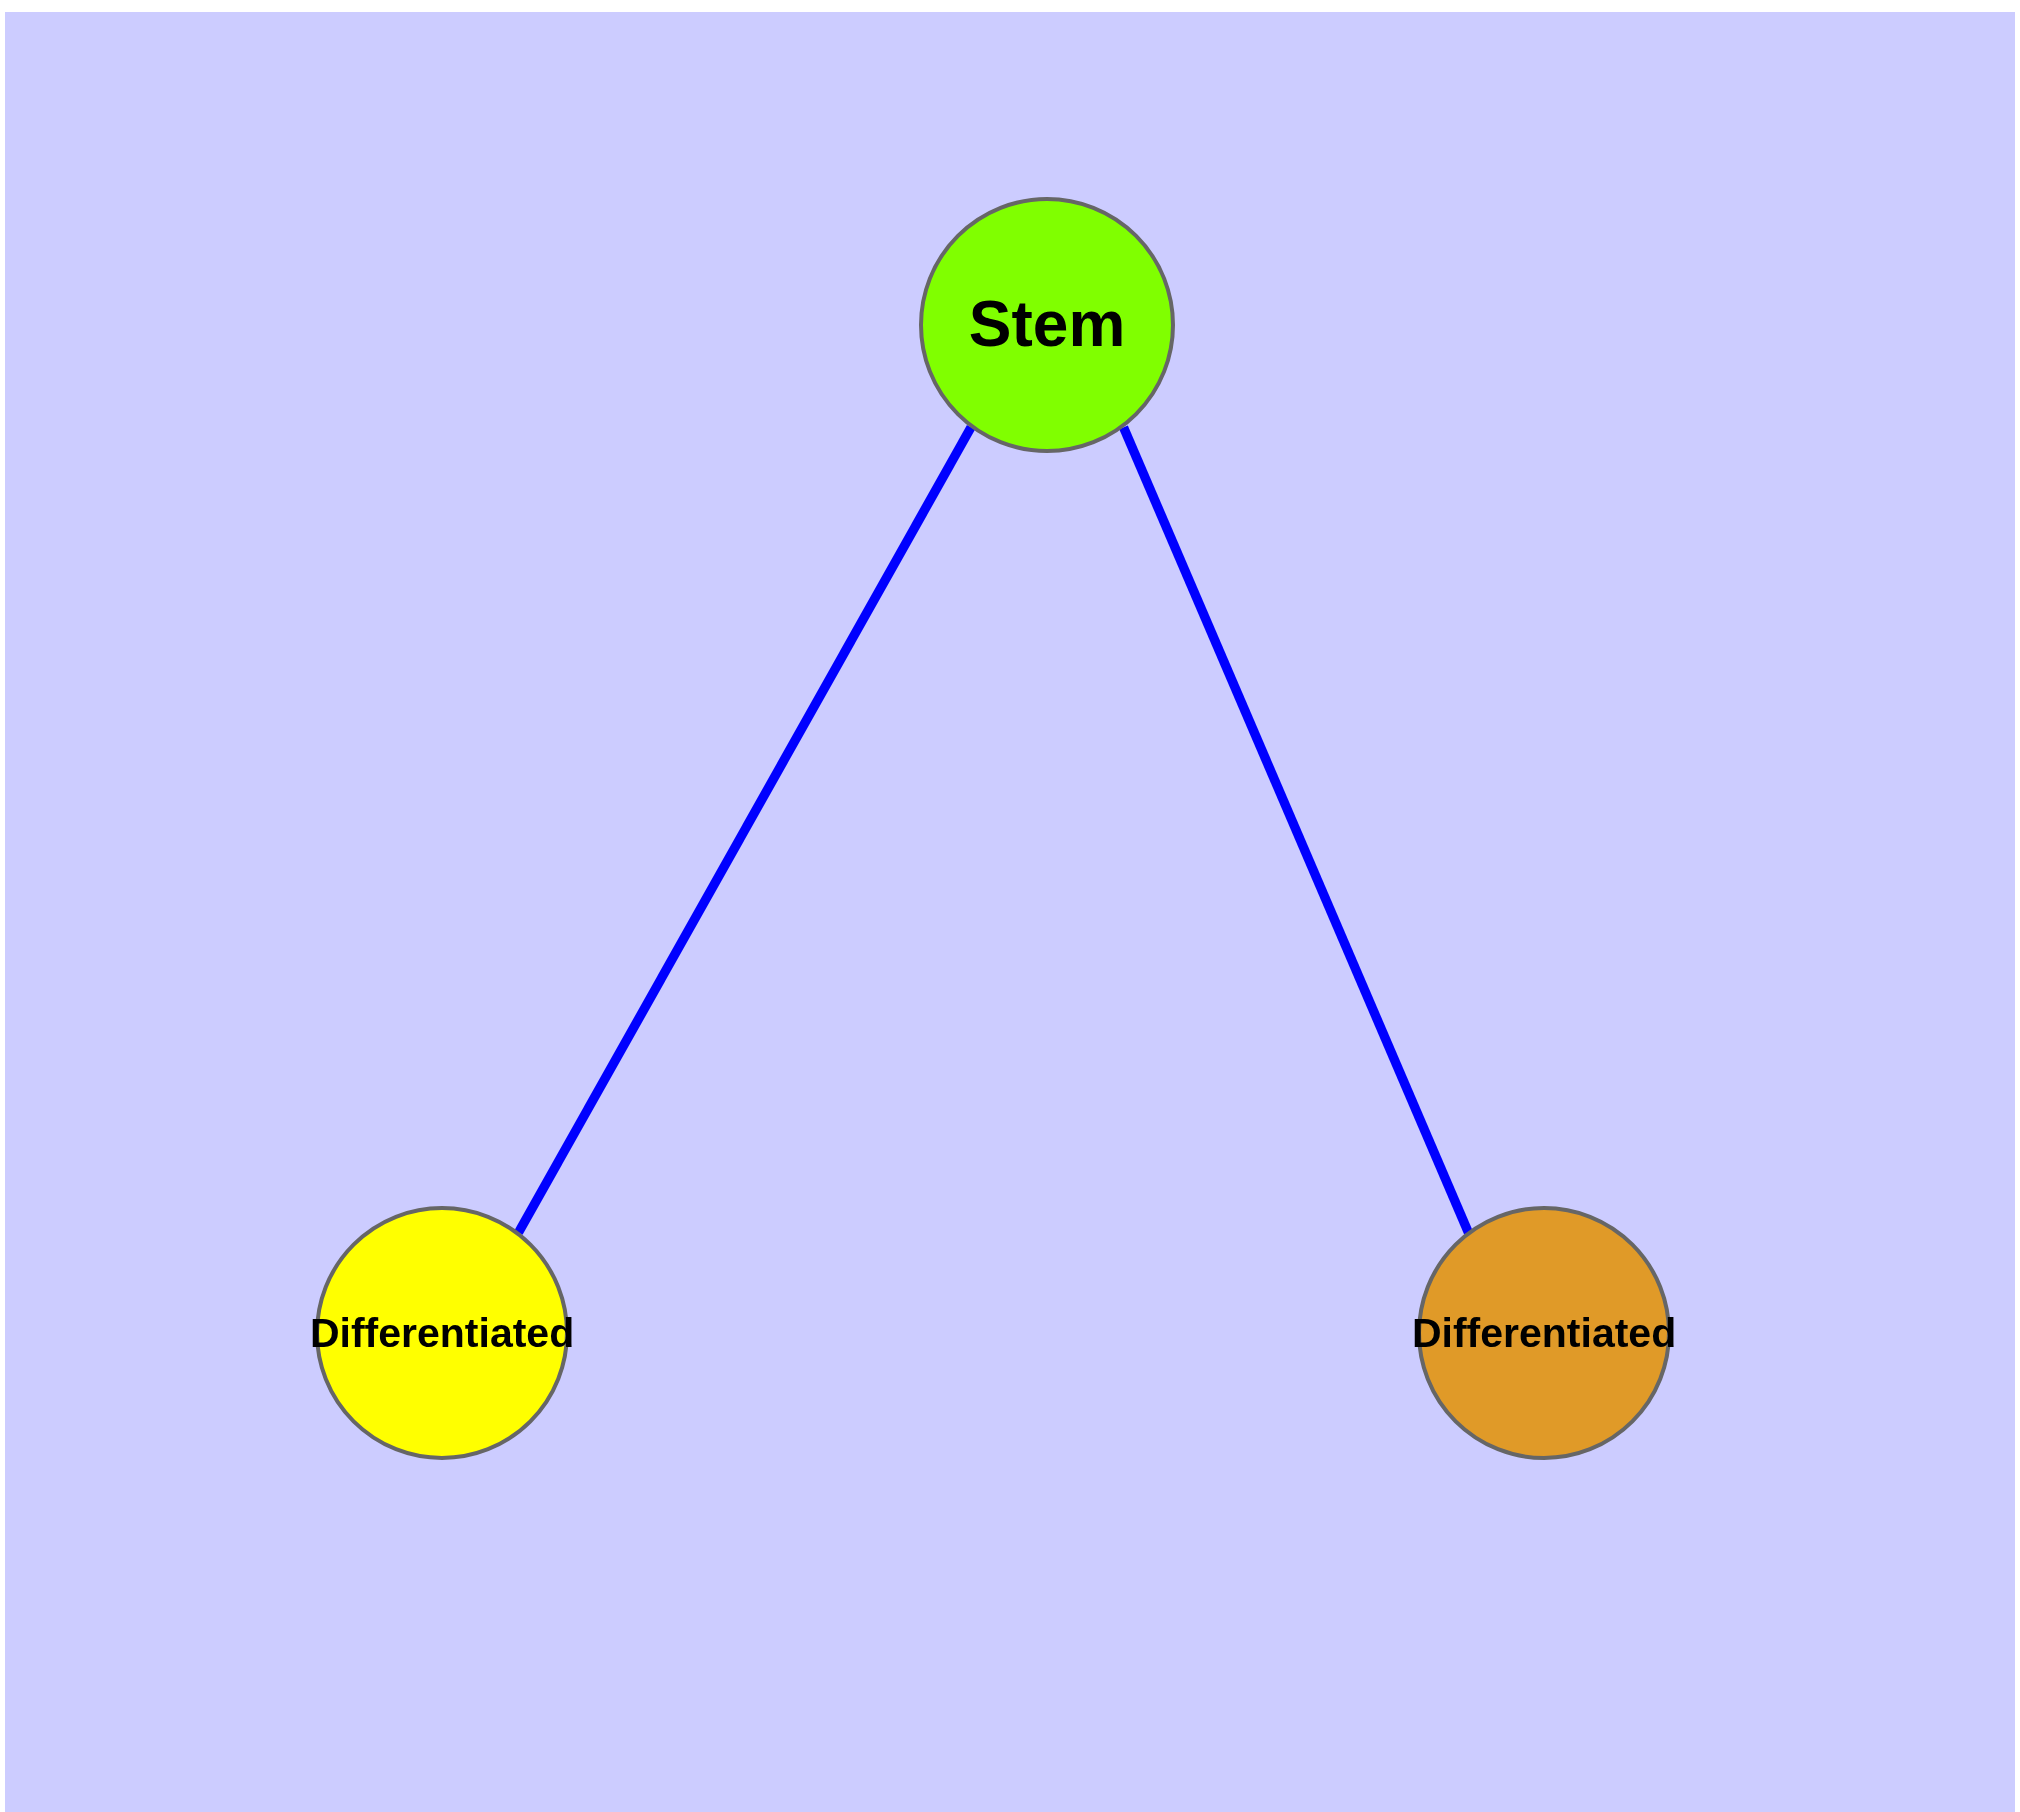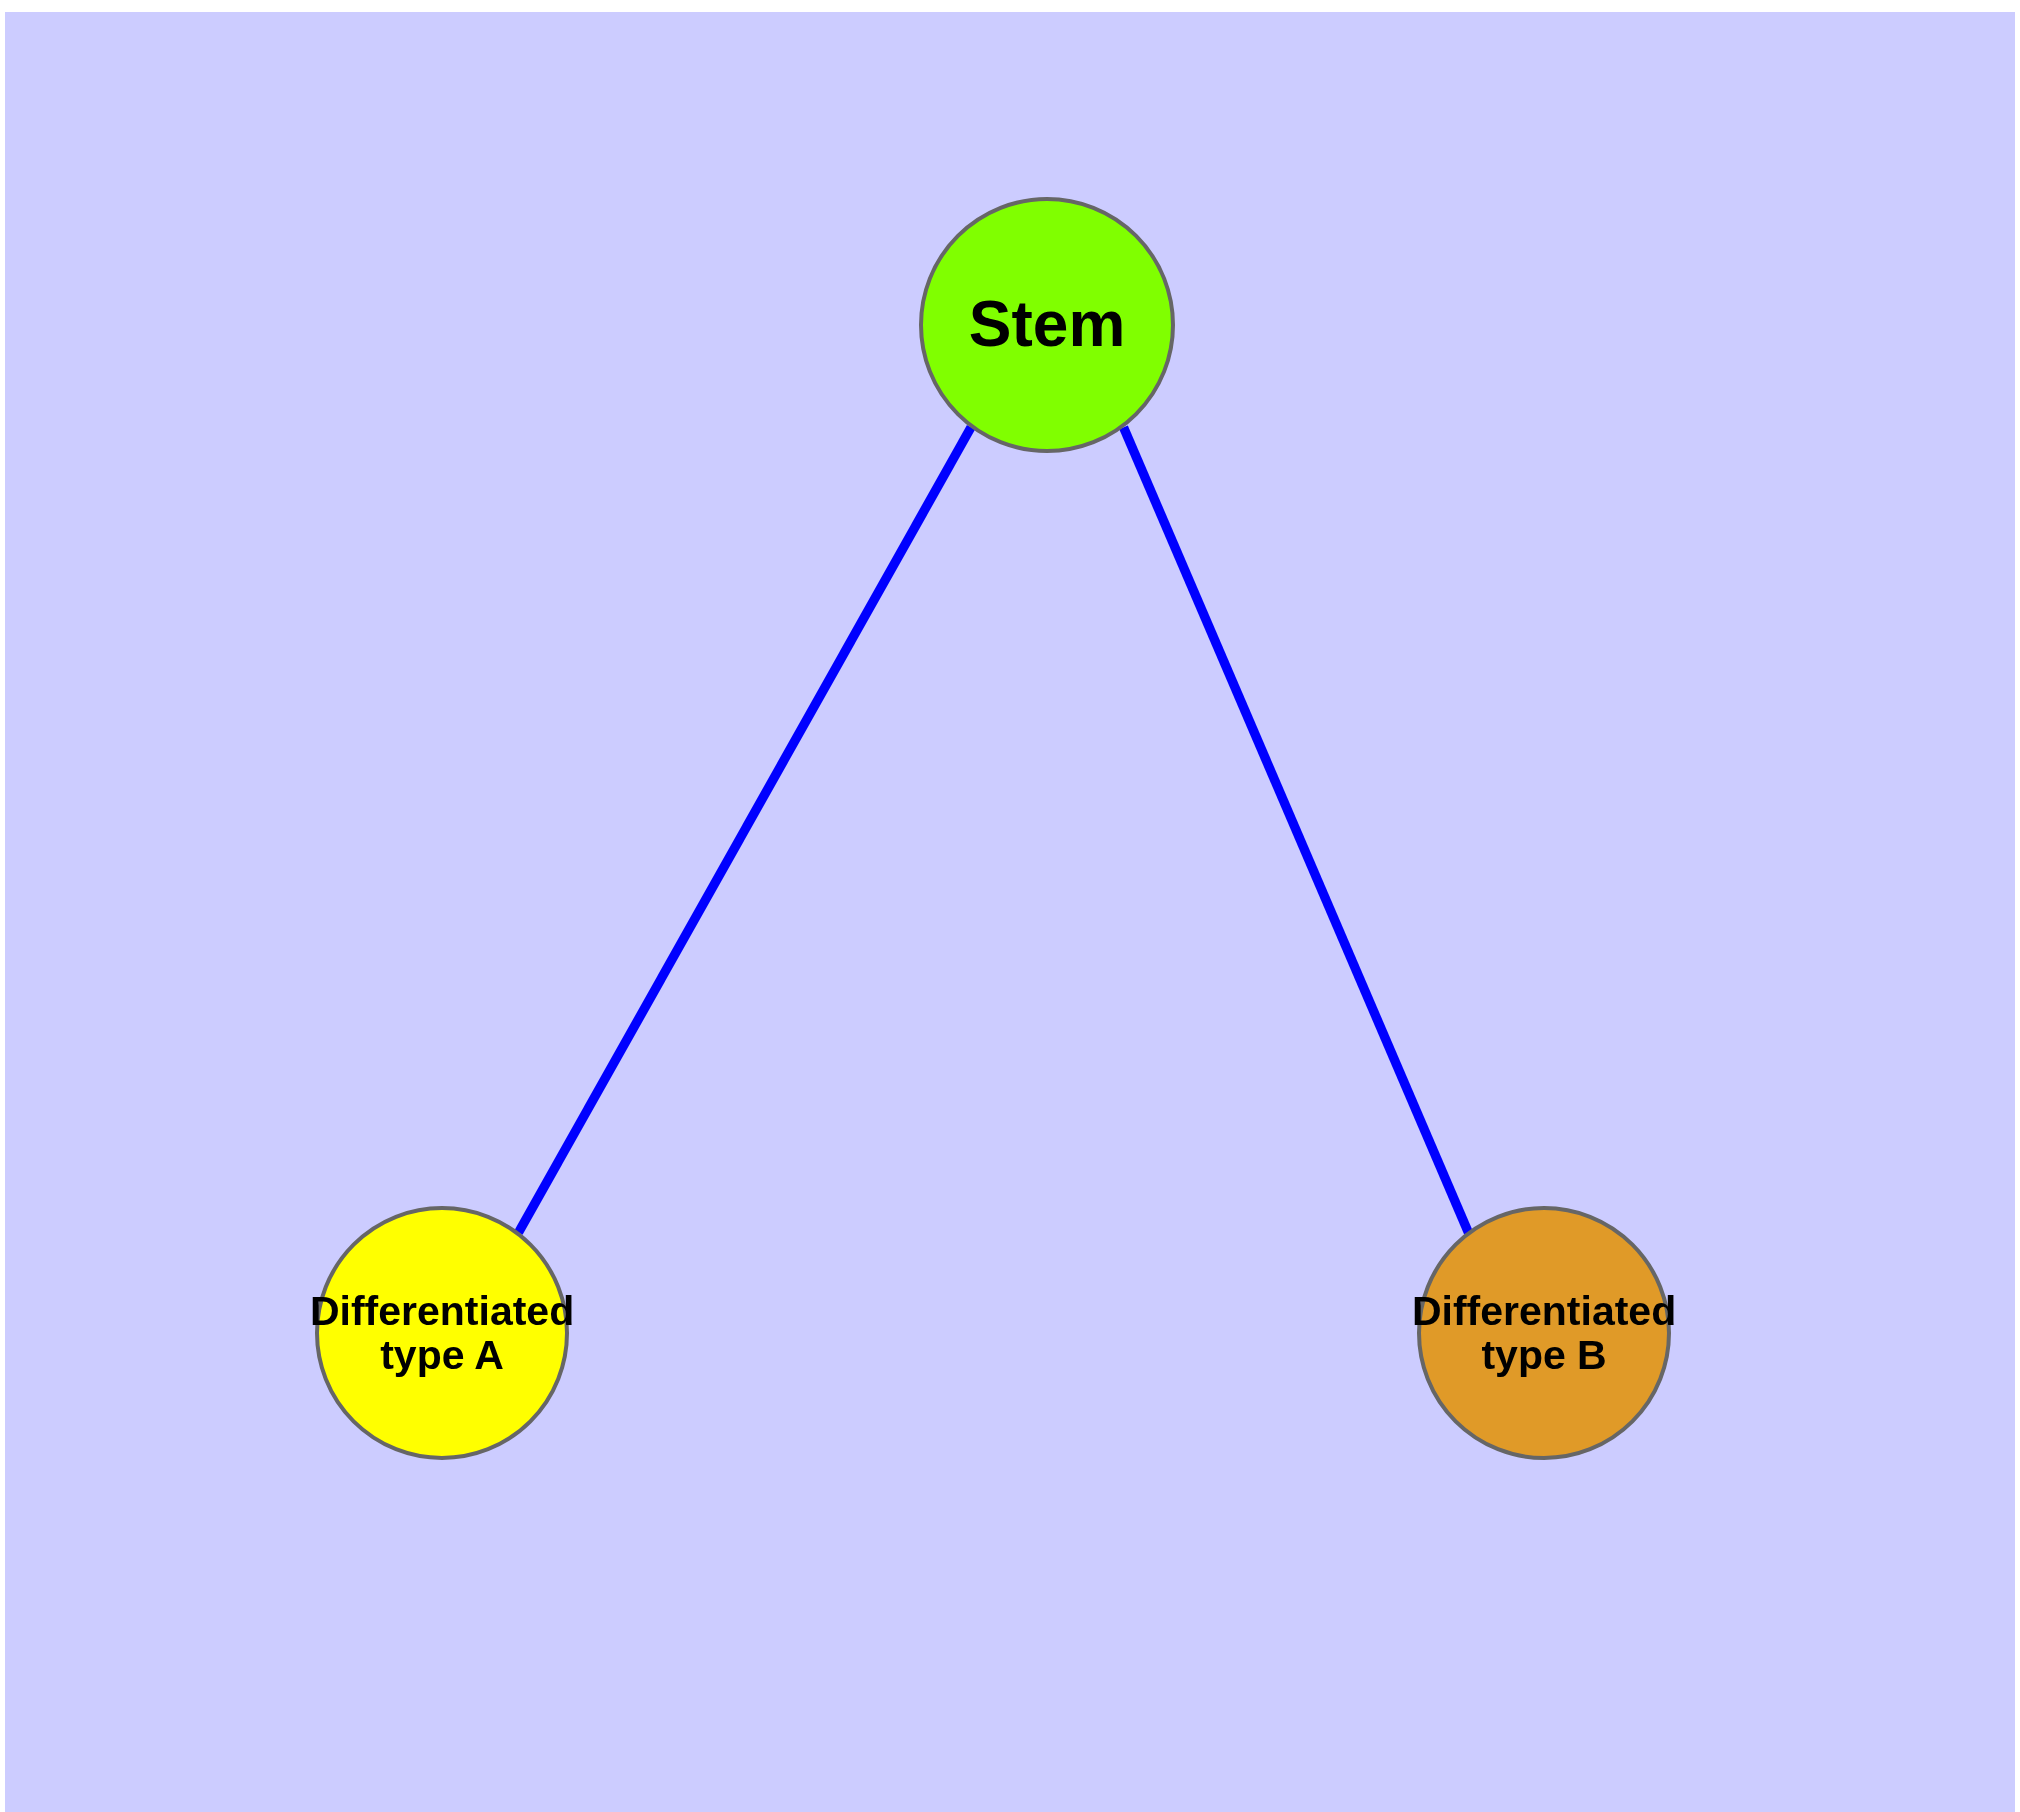--- a/index.html
+++ b/index.html
@@ -113,27 +113,25 @@
 
       <div class="graph-node" id="node-stem" style="left: 914px; top: 185px; width: 256px; height: 256px; background: rgb(128, 255, 0); border-color: rgb(102, 102, 102);">
         <div class="node-label">
           <span class="lbl-line">Stem</span>
         </div>
       </div>
 
       <div class="graph-node" id="node-diff-a" style="left: 310px; top: 1194px; width: 254px; height: 254px; background: rgb(255, 255, 0); border-color: rgb(102, 102, 102);">
         <div class="node-label">
           <span class="lbl-line">Differentiated</span>
-          <span class="lbl-line">type A</span>
         </div>
       </div>
 
       <div class="graph-node" id="node-diff-b" style="left: 1412px; top: 1194px; width: 254px; height: 254px; background: rgb(224, 154, 40); border-color: rgb(102, 102, 102);">
         <div class="node-label">
           <span class="lbl-line">Differentiated</span>
-          <span class="lbl-line">type B</span>
         </div>
       </div>
 
     </div>
   </div>
 </div>
 
 
 </body></html>

